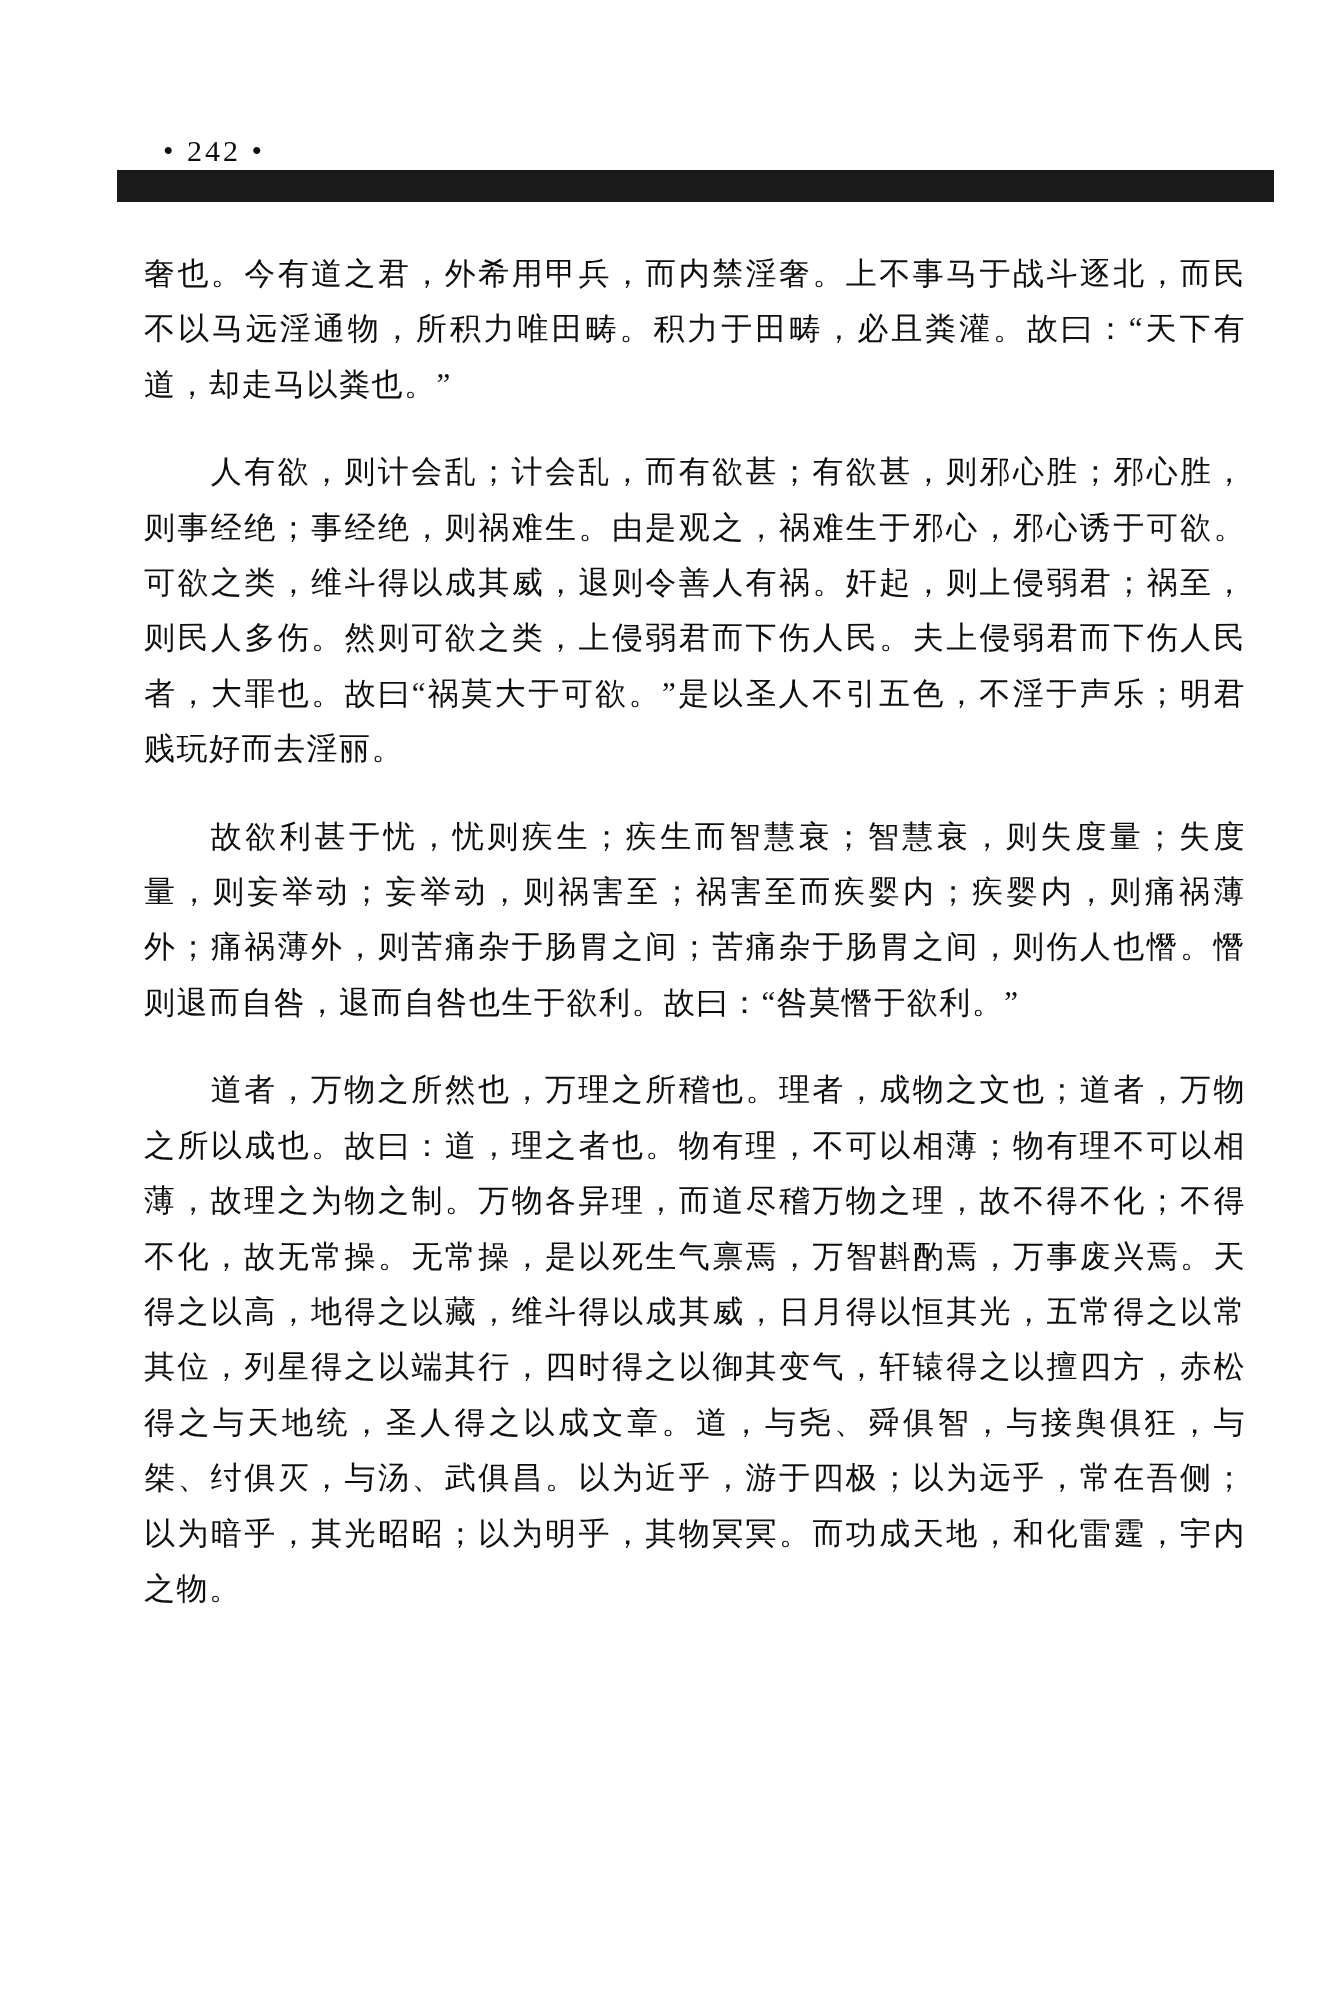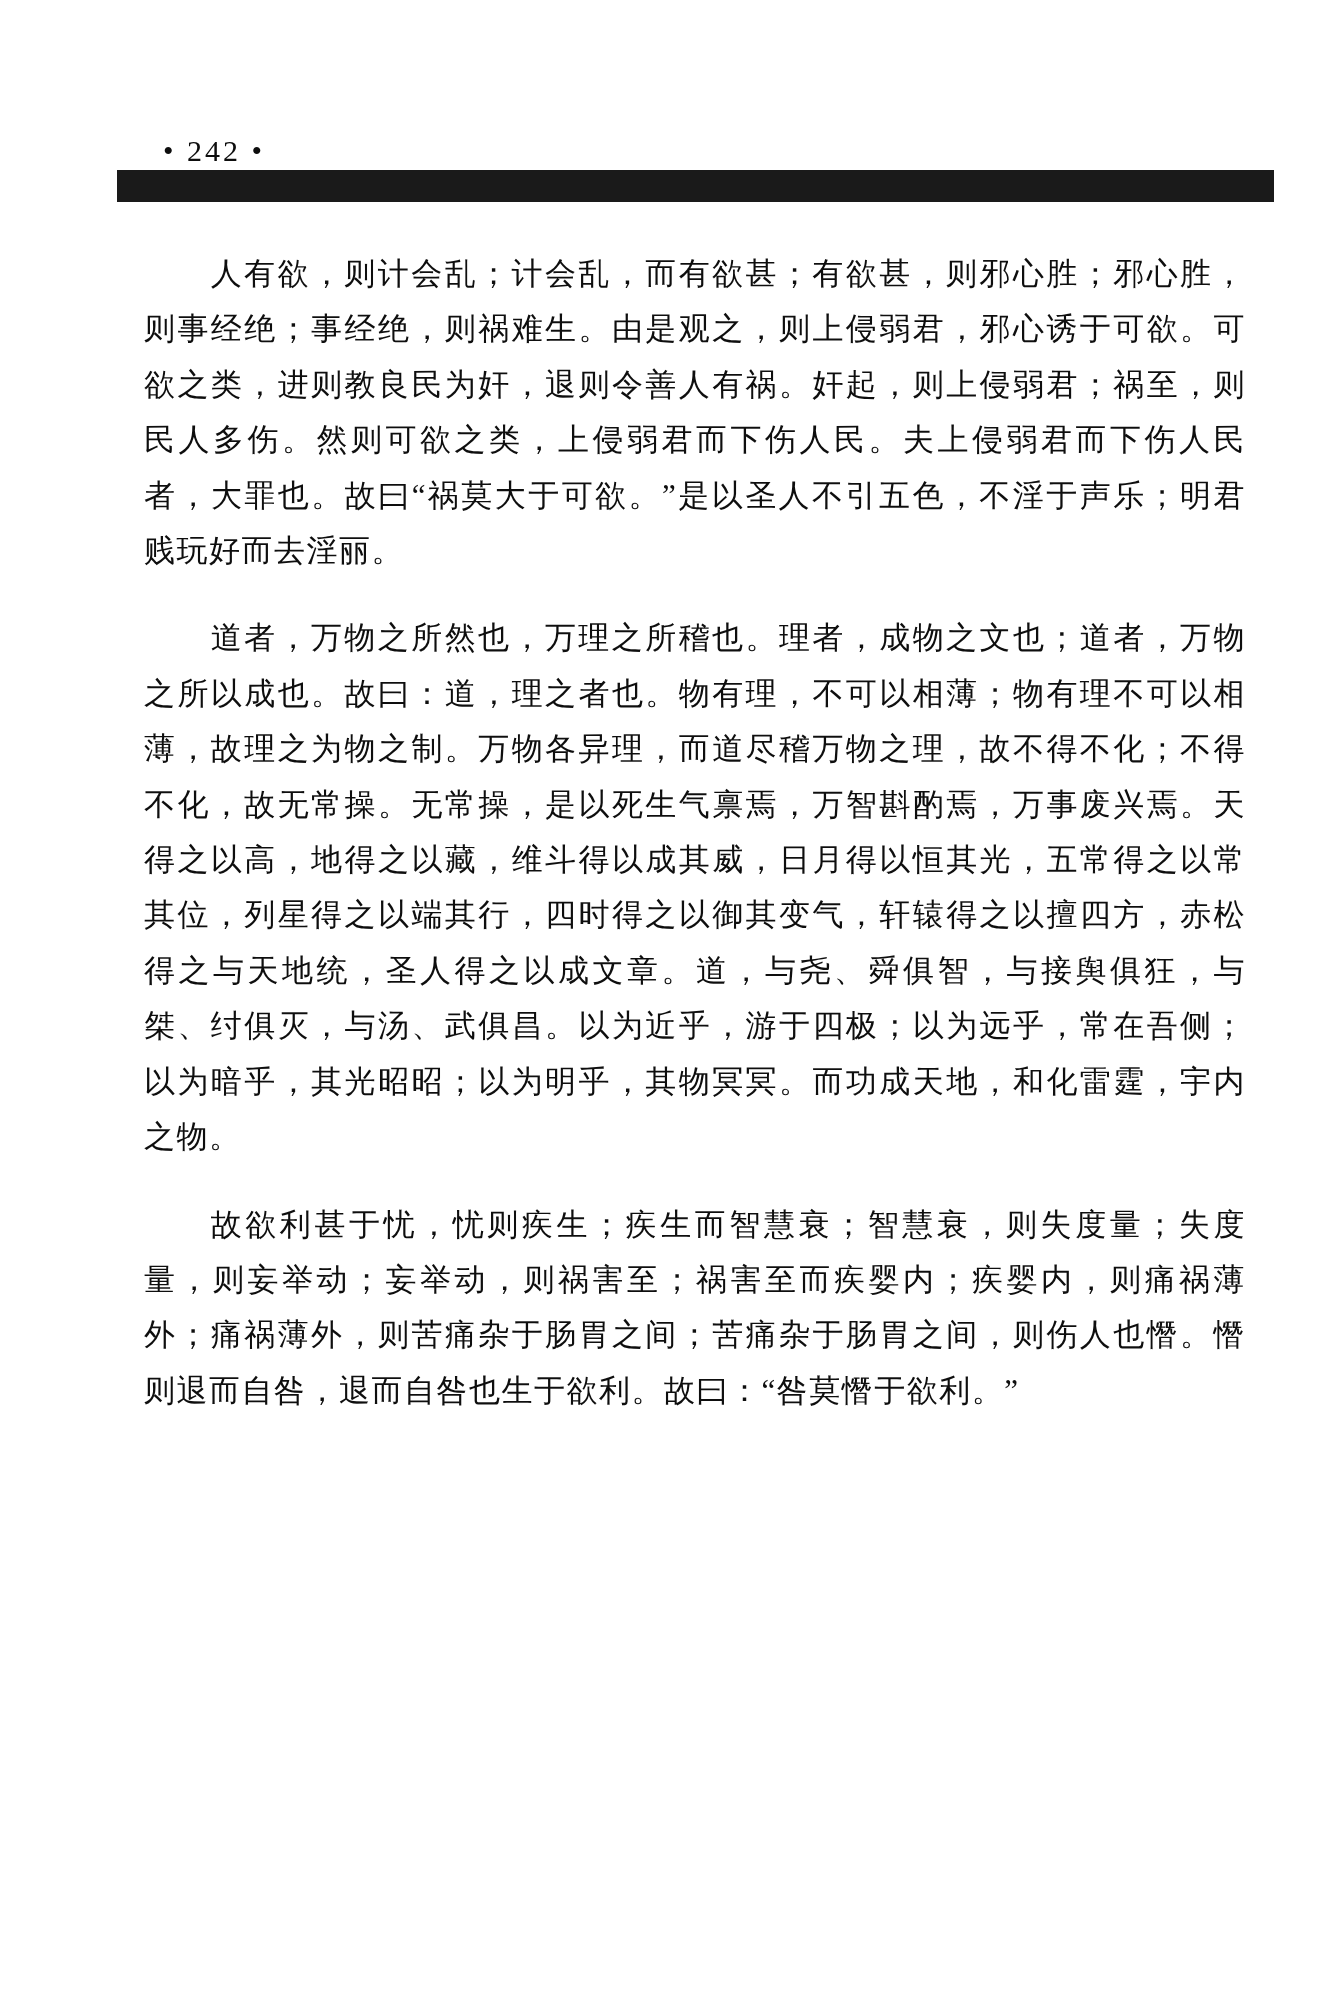--- a/index.html
+++ b/index.html
@@ -70,18 +70,19 @@
 
 <div class="page">
 
   <header class="page-header">
     <span class="page-number">• 242 •</span>
   </header>
 
   <div class="header-rule"></div>
 
   <main class="page-body">
-    <p>人有欲，则计会乱；计会乱，而有欲甚；有欲甚，则邪心胜；邪心胜，则事经绝；事经绝，则祸难生。由是观之，则上侵弱君，邪心诱于可欲。可欲之类，进则教良民为奸，退则令善人有祸。奸起，则上侵弱君；祸至，则民人多伤。然则可欲之类，上侵弱君而下伤人民。夫上侵弱君而下伤人民者，大罪也。故曰“祸莫大于可欲。”是以圣人不引五色，不淫于声乐；明君贱玩好而去淫丽。</p>
+    <p class="no-indent">奢也。今有道之君，外希用甲兵，而内禁淫奢。上不事马于战斗逐北，而民不以马远淫通物，所积力唯田畴。积力于田畴，必且粪灌。故曰：“天下有道，却走马以粪也。”</p>
+    <p>人有欲，则计会乱；计会乱，而有欲甚；有欲甚，则邪心胜；邪心胜，则事经绝；事经绝，则祸难生。由是观之，祸难生于邪心，邪心诱于可欲。可欲之类，维斗得以成其威，退则令善人有祸。奸起，则上侵弱君；祸至，则民人多伤。然则可欲之类，上侵弱君而下伤人民。夫上侵弱君而下伤人民者，大罪也。故曰“祸莫大于可欲。”是以圣人不引五色，不淫于声乐；明君贱玩好而去淫丽。</p>
+    <p>故欲利甚于忧，忧则疾生；疾生而智慧衰；智慧衰，则失度量；失度量，则妄举动；妄举动，则祸害至；祸害至而疾婴内；疾婴内，则痛祸薄外；痛祸薄外，则苦痛杂于肠胃之间；苦痛杂于肠胃之间，则伤人也憯。憯则退而自咎，退而自咎也生于欲利。故曰：“咎莫憯于欲利。”</p>
     <p>道者，万物之所然也，万理之所稽也。理者，成物之文也；道者，万物之所以成也。故曰：道，理之者也。物有理，不可以相薄；物有理不可以相薄，故理之为物之制。万物各异理，而道尽稽万物之理，故不得不化；不得不化，故无常操。无常操，是以死生气禀焉，万智斟酌焉，万事废兴焉。天得之以高，地得之以藏，维斗得以成其威，日月得以恒其光，五常得之以常其位，列星得之以端其行，四时得之以御其变气，轩辕得之以擅四方，赤松得之与天地统，圣人得之以成文章。道，与尧、舜俱智，与接舆俱狂，与桀、纣俱灭，与汤、武俱昌。以为近乎，游于四极；以为远乎，常在吾侧；以为暗乎，其光昭昭；以为明乎，其物冥冥。而功成天地，和化雷霆，宇内之物。</p>
-    <p>故欲利甚于忧，忧则疾生；疾生而智慧衰；智慧衰，则失度量；失度量，则妄举动；妄举动，则祸害至；祸害至而疾婴内；疾婴内，则痛祸薄外；痛祸薄外，则苦痛杂于肠胃之间；苦痛杂于肠胃之间，则伤人也憯。憯则退而自咎，退而自咎也生于欲利。故曰：“咎莫憯于欲利。”</p>
   </main>
 
 </div>
 
 </body></html>

